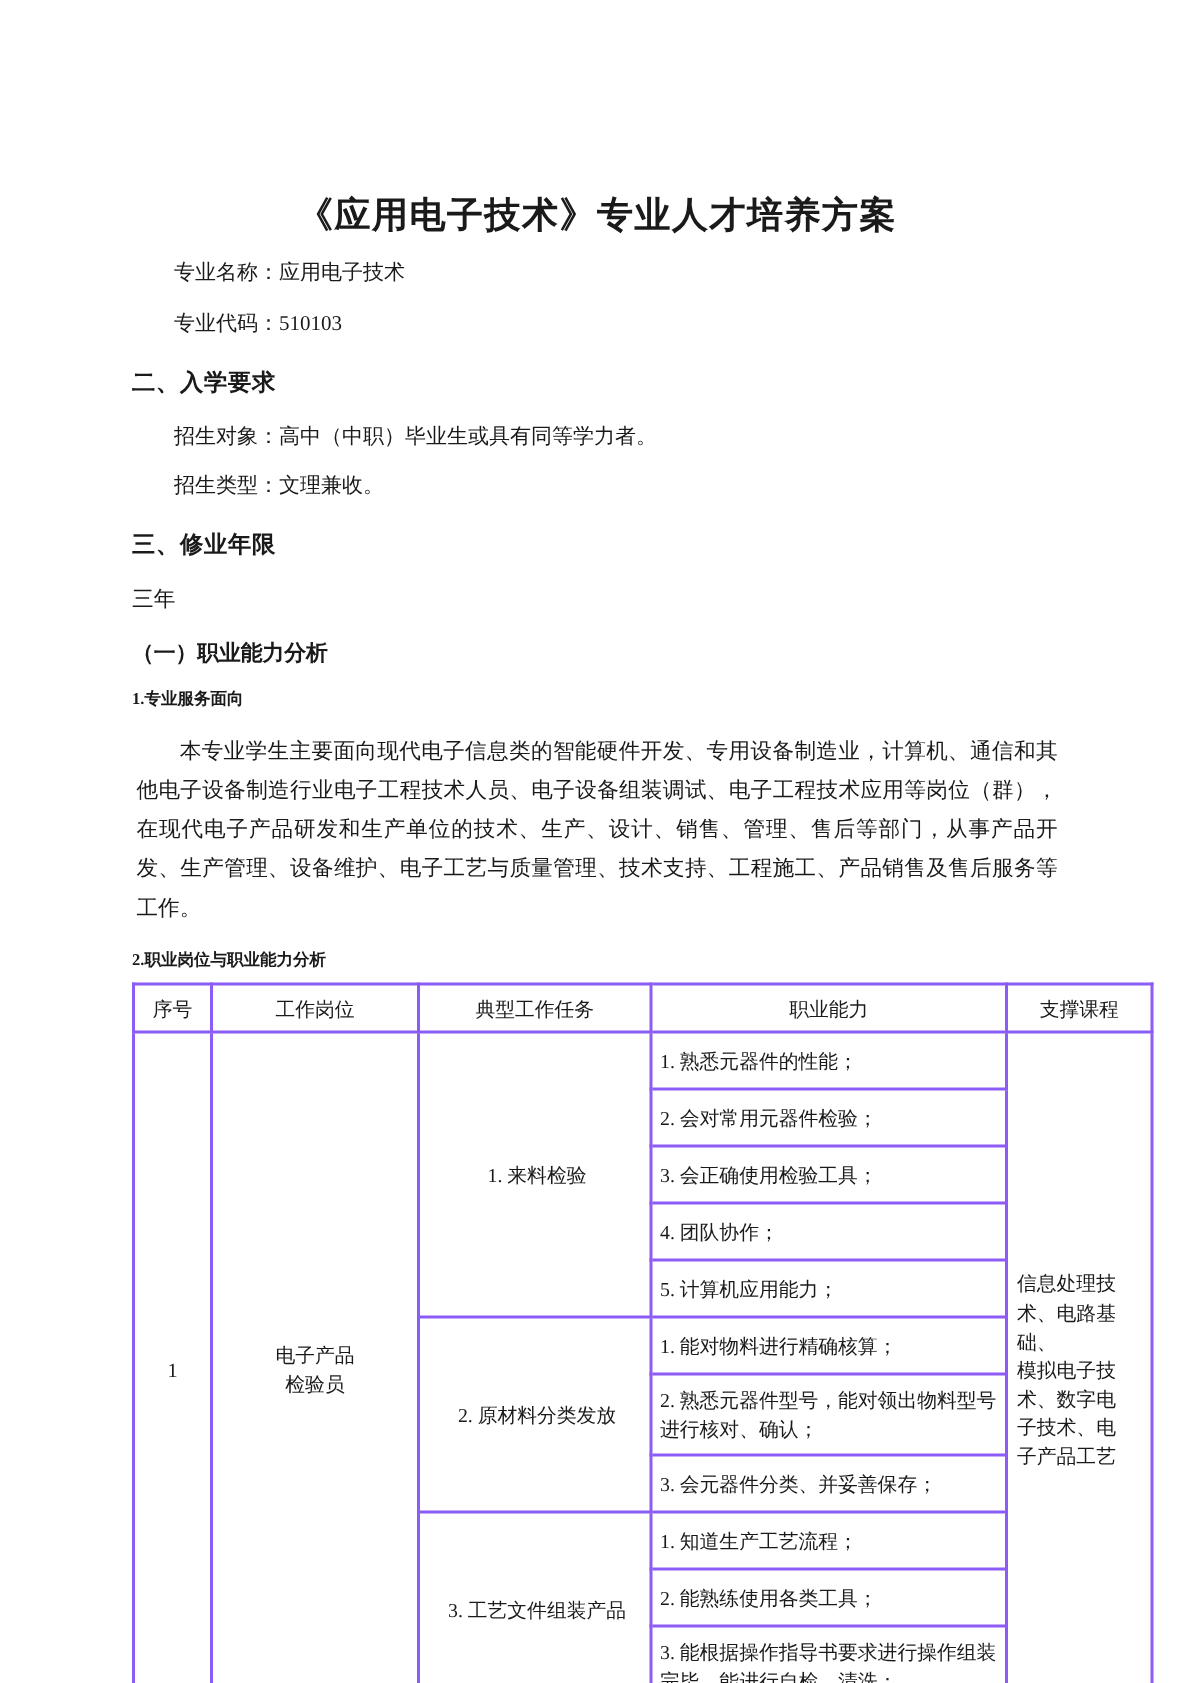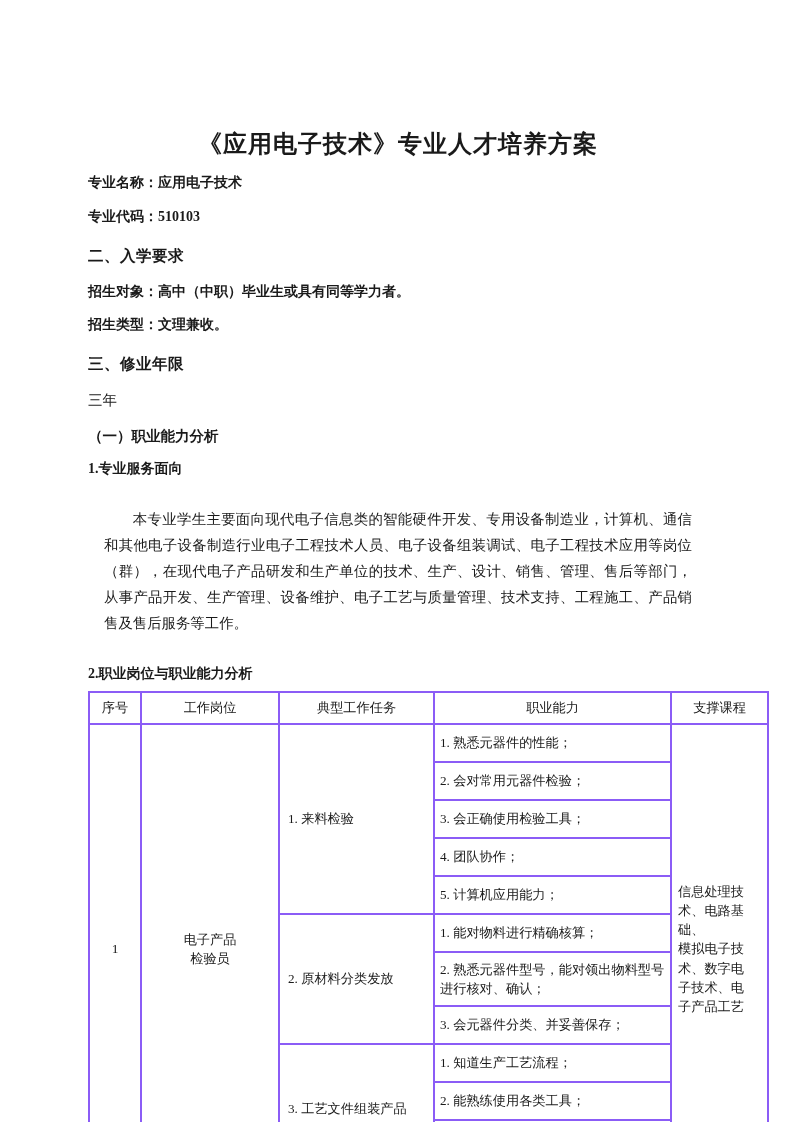--- a/index.html
+++ b/index.html
@@ -52,52 +52,53 @@
     letter-spacing: 0.5px;
   }
   .h-sub {
     font-size: 14.5px;
     font-weight: bold;
     margin: 0;
     padding-top: 13px;
     line-height: 1.6;
   }
   .h-subsub {
-    font-size: 14px;
+    font-size: 11px;
     font-weight: bold;
     margin: 0;
     padding-top: 10px;
     line-height: 1.6;
   }
 
   
   .field-line {
     font-size: 14px;
     margin: 0;
     padding-top: 12px;
     line-height: 1.55;
   }
   .field-line .lbl {
-    font-weight: bold;
+    font-weight: normal;
+    margin-left: 28px;
   }
   .field-line .val {
-    font-weight: bold;
+    font-weight: normal;
   }
   .plain-line {
     font-size: 14.5px;
     margin: 0;
     padding-top: 12px;
     line-height: 1.6;
   }
 
   
   .body-para {
     font-size: 14.4px;
     line-height: 1.82;
-    margin: 16px;
+    margin: 3px;
     padding-top: 9px;
     text-indent: 2em;
     text-align: justify;
     text-justify: inter-ideograph;
     font-family: Liberation Serif, serif;
   }
 
   
   .tbl-wrap {
     padding-top: 6px;
@@ -114,21 +115,21 @@
     vertical-align: middle;
     font-weight: normal;
     line-height: 1.45;
   }
   table.cap-table th {
     text-align: center;
     height: 24px;
   }
   .col-no    { width: 40px;  text-align: center; }
   .col-post  { width: 126px; text-align: center; margin-top: 22px; }
-  .col-task  { width: 143px; text-align: left; padding-left: 8px !important; }
+  .col-task  { width: 143px; text-align: center; padding-left: 8px !important; }
   .col-abil  { width: 225px; text-align: left; }
   .col-cour  { width: 85px;  text-align: left; }
 
   td.ability {
     height: 30px;
   }
   td.ability.two-line {
     height: 46px;
   }
   td.courses {

